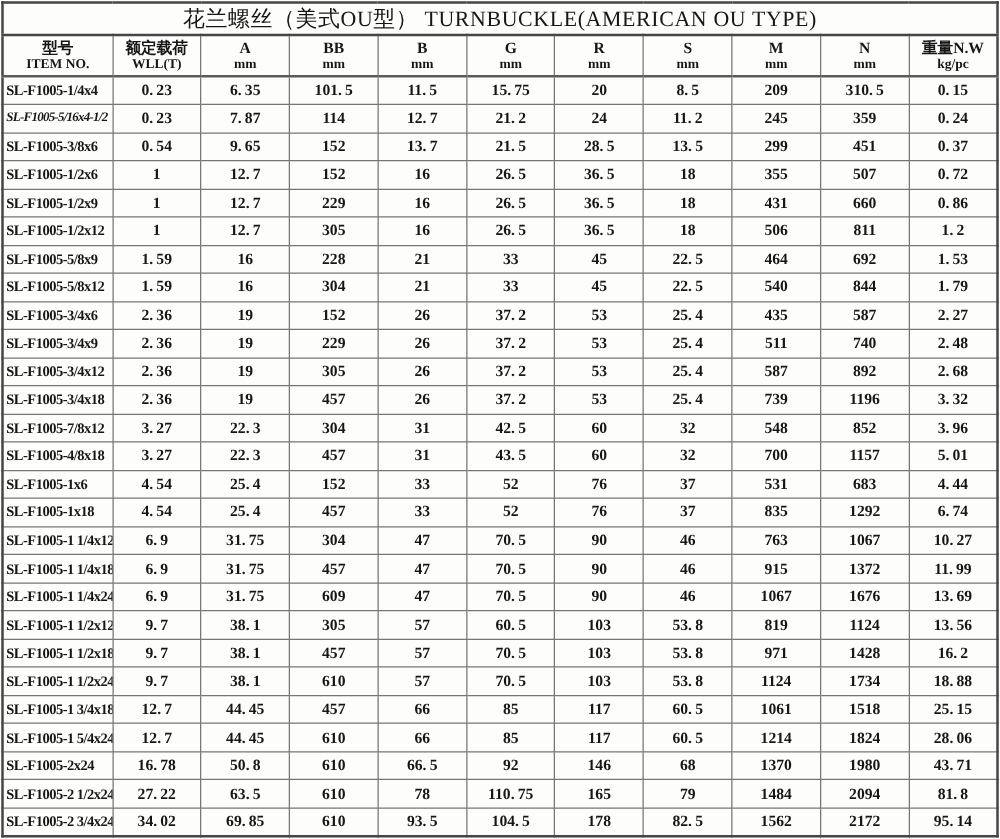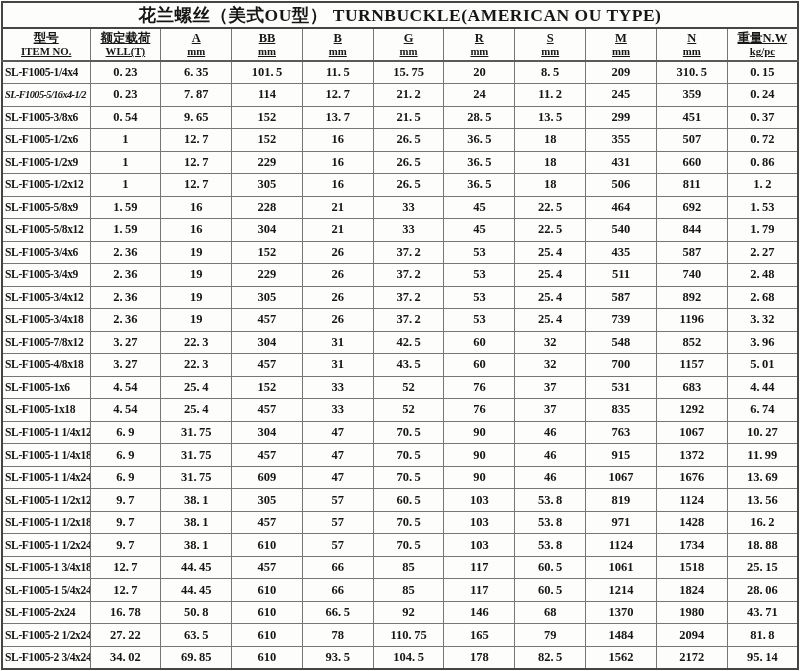--- a/index.html
+++ b/index.html
@@ -31,25 +31,25 @@
     border: 1px solid #767676;
     text-align: center;
     vertical-align: middle;
     padding: 0;
     overflow: hidden;
     white-space: nowrap;
   }
   .title-row { height: 24px; }
   .title-cell {
     font-size: 17.5px;
-    font-weight: bold;
+    font-weight: normal;
     border-bottom: 2px solid #454545;
     letter-spacing: 0.5px;
   }
-  .header-row { height: 33px; text-decoration: underline; }
+  .header-row { height: 33px; }
   .header-row td {
     font-weight: bold;
     line-height: 1.15;
     border-bottom: 2px solid #5a5a5a;
   }
   .h1 { font-size: 12.5px; }
   .h2 { font-size: 10.8px; }
   .data-row { height: 20.4px; }
   .value-cell {
     font-size: 12.5px;

